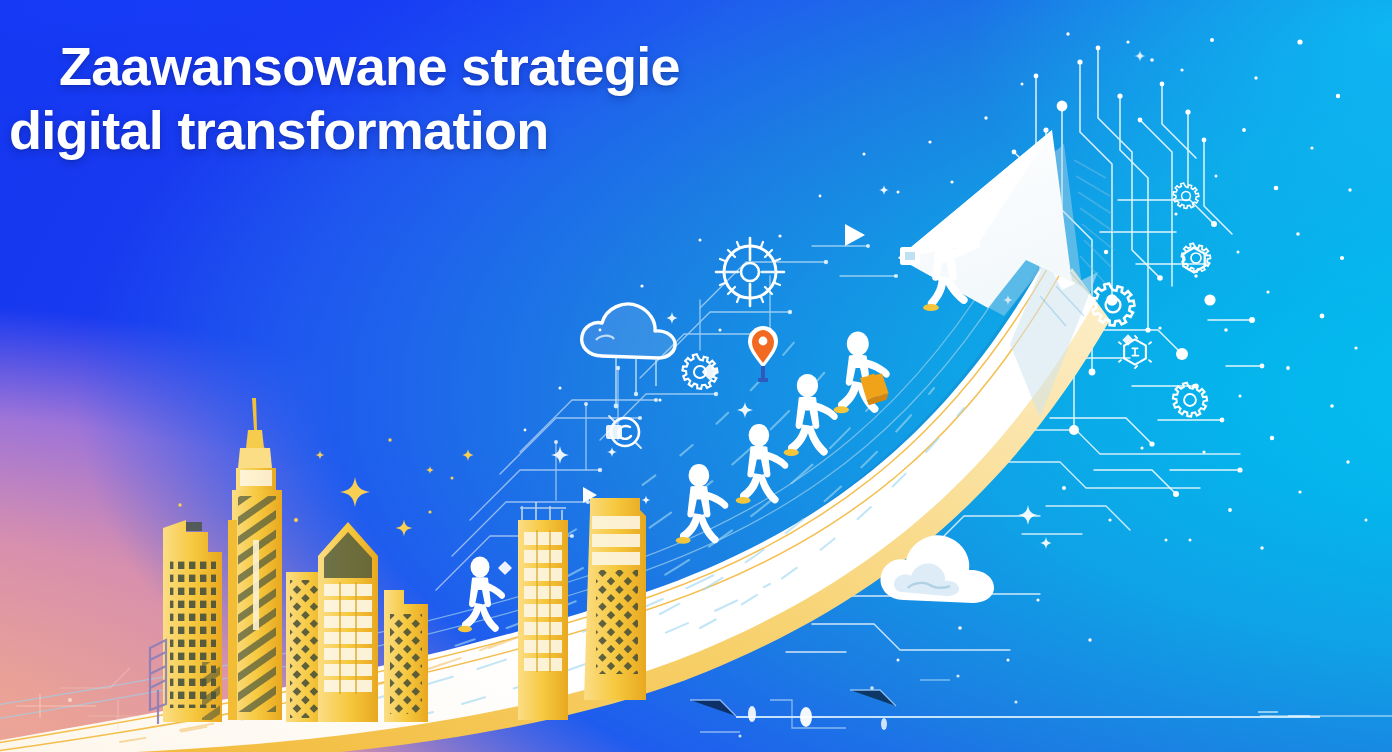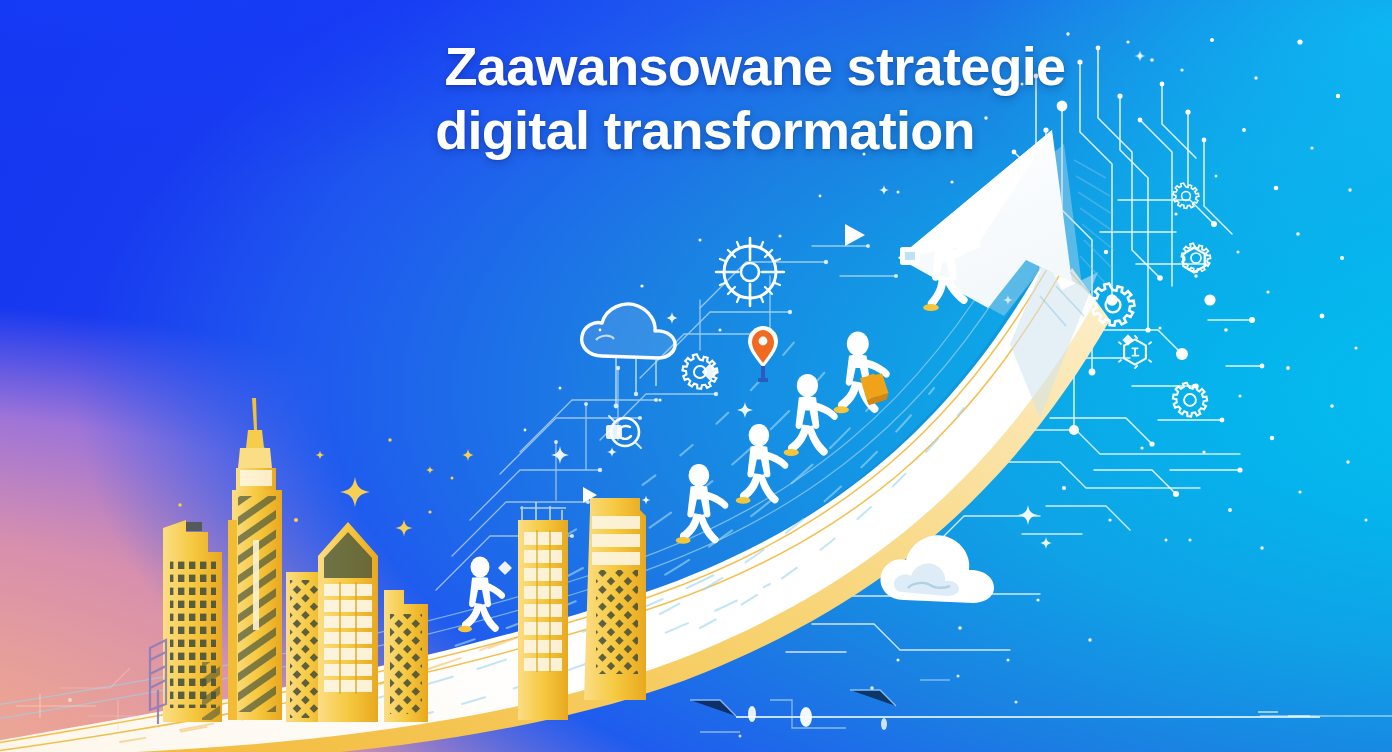--- a/index.html
+++ b/index.html
@@ -21,21 +21,21 @@
   }
   #bg-glow-tr{
     background:radial-gradient(45% 55% at 100% 4%, rgba(9,197,246,.75) 0%, rgba(9,197,246,0) 68%);
   }
   #vignette{
     background:radial-gradient(120% 110% at 50% 50%, rgba(0,0,0,0) 62%, rgba(4,20,80,.14) 100%);
   }
   svg.layer{display:block;}
   
   #title-block{
-    position:absolute;left:0;top:34px;width:1392px;text-align:center;
+    position:absolute;left:0;top:34px;width:1392px;text-align:left;
     pointer-events:none;
   }
   #title-block .tline{
     display:block;color:#fff;font-weight:700;font-size:54px;line-height:1.19;
     letter-spacing:-.7px;
     text-shadow:0 3px 9px rgba(8,24,90,.30), 0 1px 2px rgba(8,24,90,.22);
   }
   #title-line-1{transform:translateX(59px);}
   #title-line-2{transform:translateX(9px);}
 </style>

